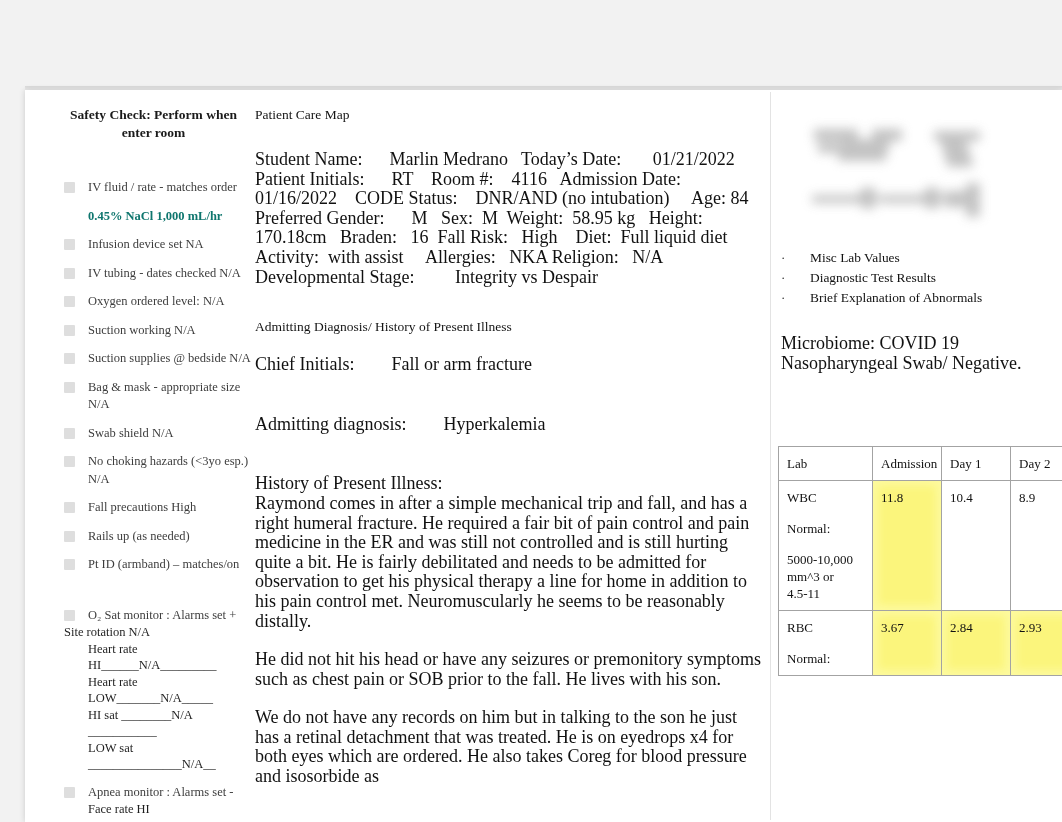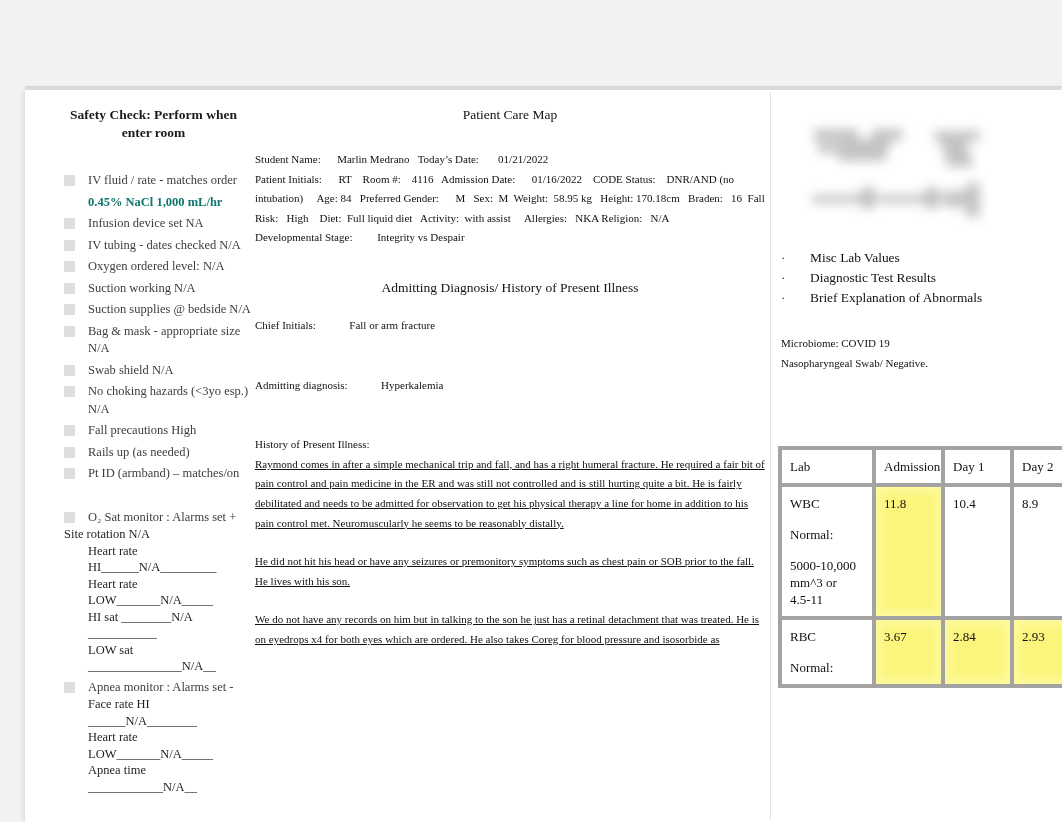--- a/index.html
+++ b/index.html
@@ -59,21 +59,21 @@
     line-height: 18px;
     font-weight: 700;
   }
 
   .checkline {
     font-size: 12.5px;
     line-height: 17.5px;
     color: #3d3d3d;
     padding-left: 38px;
     position: relative;
-    margin-top: 4px;
+    margin-top: 11px;
   }
   .checkline .bx {
     position: absolute;
     left: 14px; top: 3px;
     width: 11px; height: 11px;
     background: #dedede;
     border-radius: 1px;
   }
   .checkline.nb { padding-left: 38px; }
 
@@ -81,31 +81,30 @@
     font-size: 12.5px;
     line-height: 16.5px;
     color: #1f1f1f;
     padding-left: 14px;
   }
   .plainline.ind { padding-left: 38px; }
   .bold-sub { font-weight: 700; color: #0f766e; }
 
   .center-title {
     font-size: 13.5px;
-    text-align: center;
     color: #141414;
     line-height: 20px;
   }
   .body-text {
-    font-size: 11px;
+    font-size: 18px;
     line-height: 19.6px;
     color: #111111;
     text-align: left;
   }
-  .para { margin: 0 0 19px 0; text-decoration: underline; }
+  .para { margin: 0 0 19px 0; }
   .gap-sm { height: 18px; }
   .gap-md { height: 30px; }
   .gap-lg { height: 40px; }
 
   .bullet-row {
     font-size: 13.4px;
     line-height: 20px;
     color: #111;
     position: relative;
     padding-left: 32px;
@@ -129,21 +128,21 @@
   .lab-table {
     position: absolute;
     left: 778px; top: 446px;
     width: 300px;
     border-collapse: collapse;
     font-size: 13px;
     color: #111;
     table-layout: fixed;
   }
   .lab-table th, .lab-table td {
-    border: 4px solid #a3a3a3;
+    border: 1px solid #a3a3a3;
     padding: 8px 7px 8px 8px;
     vertical-align: top;
     text-align: left;
     font-weight: 400;
     line-height: 17px;
     background: #fff;
   }
   .lab-table col.c0 { width: 94px; }
   .lab-table col.cx { width: 69px; }
   .cell-hi {

